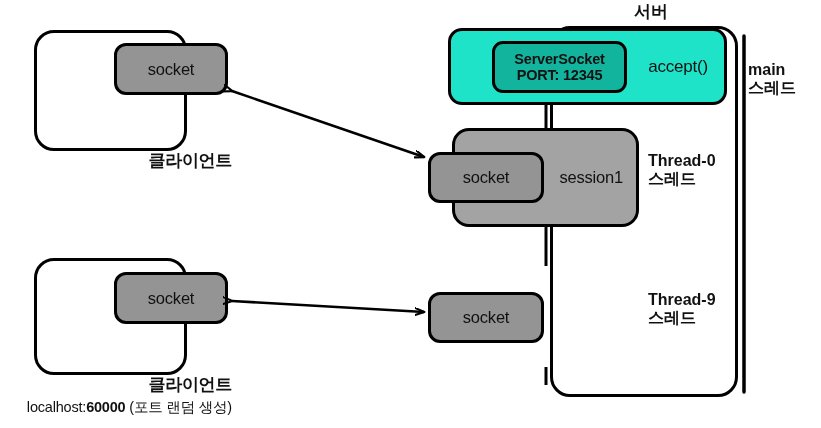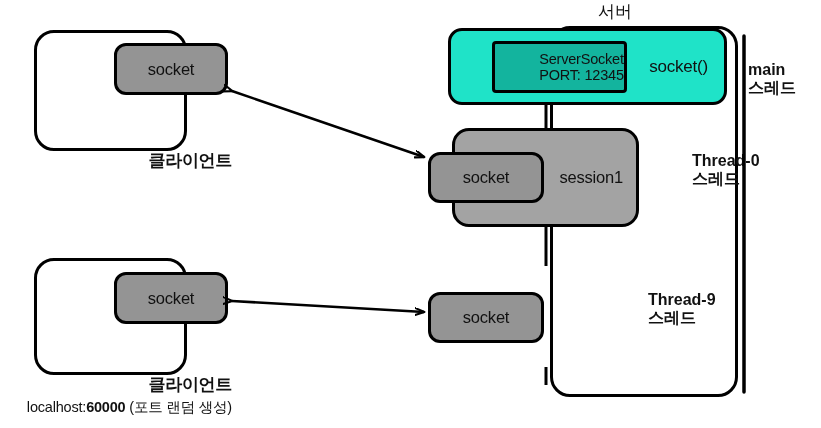--- a/index.html
+++ b/index.html
@@ -51,29 +51,28 @@
     z-index: 4;
     justify-content: flex-end;
     padding-right: 16px;
     font-size: 17px;
   }
   .serversocket-box {
     left: 492px;
     top: 41px;
     width: 135px;
     height: 52px;
-    border-radius: 4px;
+    border-radius: 11px;
     background: #13b49e;
     z-index: 5;
     flex-direction: column;
-    font-weight: normal;
+    font-weight: bold;
     font-size: 14.5px;
     line-height: 1.12;
     text-align: center;
-    padding-left: 44px;
   }
 
   
   .session-box {
     left: 452px;
     width: 187px;
     border-radius: 17px;
     background: #a3a3a3;
     z-index: 4;
     justify-content: flex-end;
@@ -119,40 +118,40 @@
   .cli-socket-1 { top: 43px; }
   .cli-socket-2 { top: 272px; }
 
   
   .lbl {
     position: absolute;
     z-index: 7;
     white-space: nowrap;
   }
   .lbl-server {
-    left: 598px;
+    left: 634px;
     top: 0px;
     font-size: 17px;
-    font-weight: normal;
+    font-weight: bold;
   }
   .lbl-main {
     left: 748px;
     top: 61px;
     font-size: 16px;
     font-weight: bold;
     line-height: 1.12;
     text-align: left;
   }
   .lbl-thread {
     left: 648px;
     font-size: 16px;
     font-weight: bold;
     line-height: 1.12;
   }
-  .lbl-thread0 { top: 152px; margin-left: 44px; }
+  .lbl-thread0 { top: 152px; }
   .lbl-thread1 { top: 291px; }
 
   .lbl-client {
     position: absolute;
     z-index: 7;
     left: 0px;
     width: 232px;
     text-align: right;
   }
   .lbl-client .name {
@@ -204,21 +203,21 @@
   <div class="box cli-socket-box cli-socket-1">
     <span>socket</span>
   </div>
 
   <div class="box client-box client2-box"></div>
   <div class="box cli-socket-box cli-socket-2">
     <span>socket</span>
   </div>
 
   <div class="box accept-box">
-    <span>socket()</span>
+    <span>accept()</span>
   </div>
   <div class="box serversocket-box">
     <span>ServerSocket</span>
     <span>PORT: 12345</span>
   </div>
 
   <div class="box session-box session1-box">
     <span>session1</span>
   </div>
   <div class="box srv-socket-box srv-socket-1">

